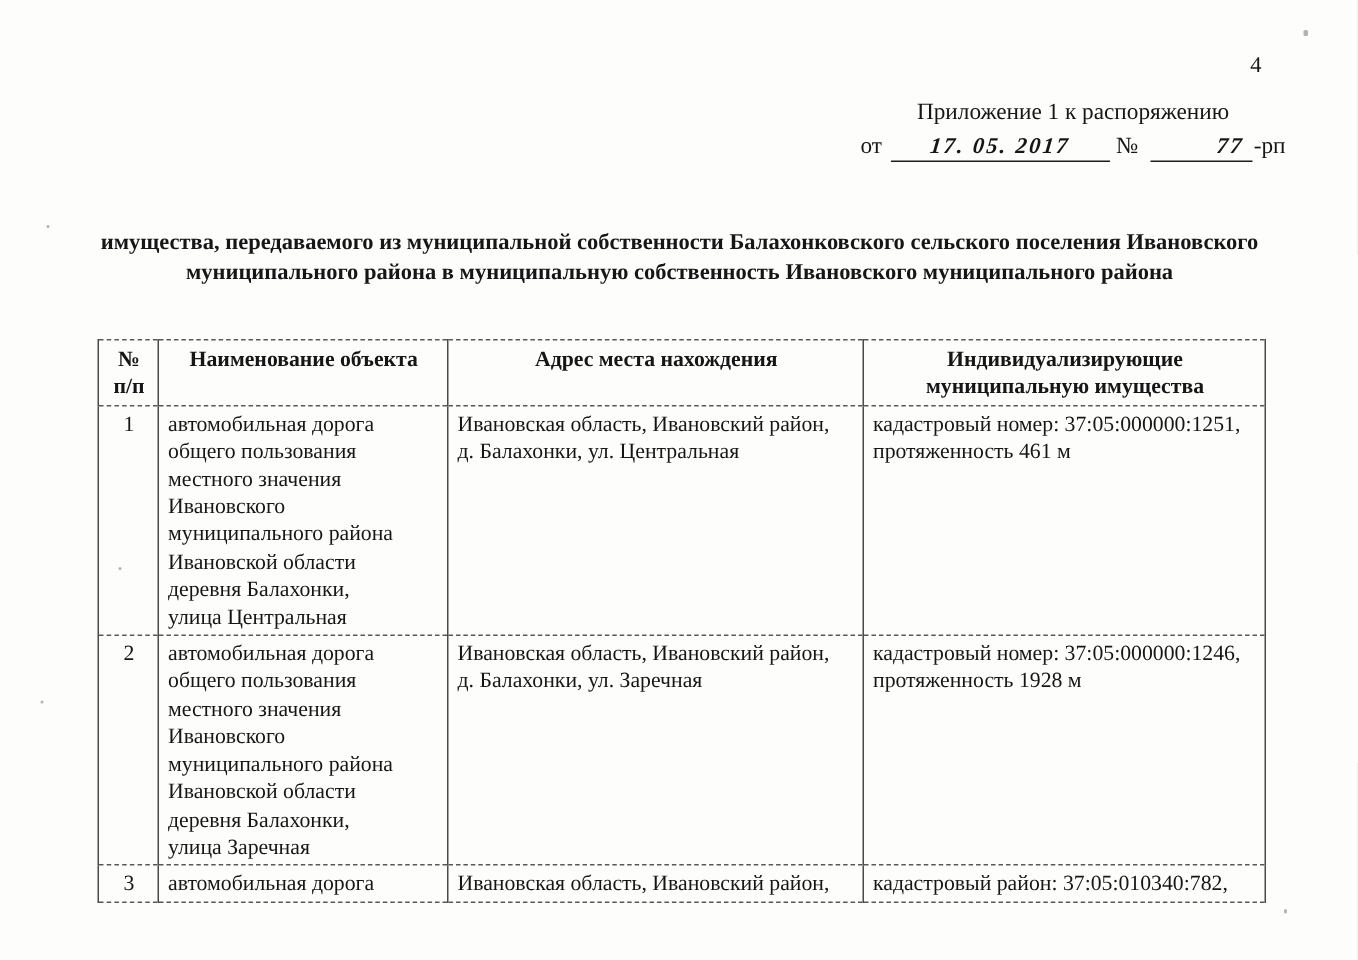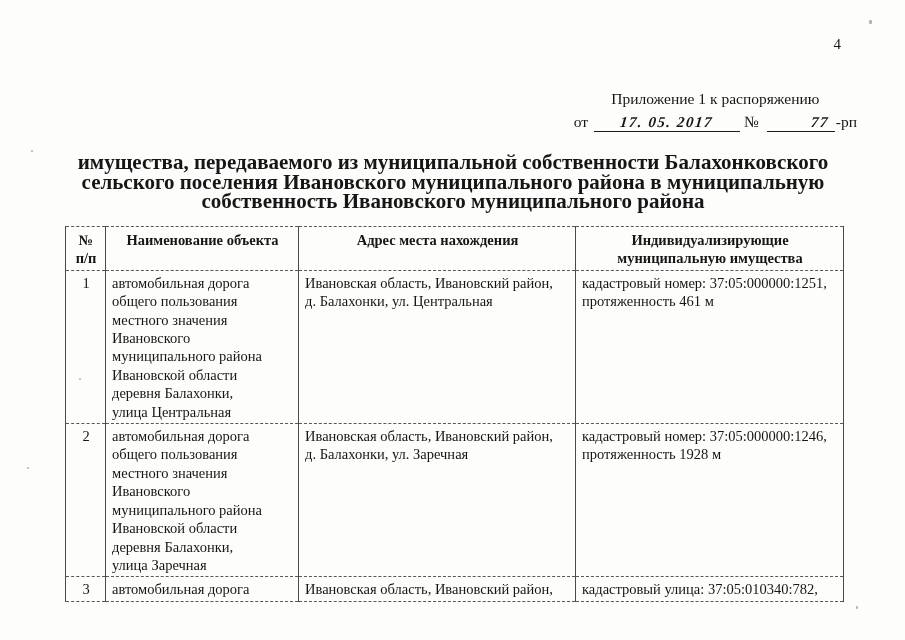--- a/index.html
+++ b/index.html
@@ -13,21 +13,20 @@
   }
   .page-number {
     position: absolute; top: 36px; right: 64px;
     font-size: 15px;
   }
   .appendix {
     position: absolute; top: 64px; right: 48px;
     text-align: center;
     font-size: 15.5px; line-height: 21.5px;
     white-space: nowrap;
-    margin-top: 24px;
   }
   .ref-line { margin-top: 1px; }
   .u-line {
     display: inline-block;
     border-bottom: 1px solid #1c1c1c;
     line-height: 17px;
     vertical-align: baseline;
   }
   .u-date { width: 146px; text-align: center; margin: 0 4px 0 6px; }
   .u-num  { width: 68px; text-align: right; padding-right: 6px; margin: 0 1px 0 8px; }
@@ -37,21 +36,21 @@
     transform: skewX(-6deg); display: inline-block;
   }
   .doc-title {
     position: absolute; top: 130px; left: 0; width: 100%;
     text-align: center; font-weight: bold;
     font-size: 15.5px; letter-spacing: 1.5px;
   }
   .doc-subtitle {
     position: absolute; top: 153px; left: 48px; width: 810px;
     text-align: center; font-weight: bold;
-    font-size: 21px; line-height: 19.5px;
+    font-size: 15px; line-height: 19.5px;
   }
   table.doc-table {
     position: absolute; top: 226px; left: 65px;
     width: 778px;
     border-collapse: collapse; table-layout: fixed;
     font-size: 14.5px;
   }
   .doc-table th, .doc-table td {
     border-left: 1px solid #4a4a4a;
     border-right: 1px solid #4a4a4a;
@@ -172,21 +171,21 @@
         <td class="num-cell">
             <span class="cell">3</span>
           </td>
         <td>
             <span class="cell">автомобильная дорога</span>
           </td>
         <td>
             <span class="cell">Ивановская область, Ивановский район,</span>
           </td>
         <td>
-            <span class="cell">кадастровый улица: 37:05:010340:782,</span>
+            <span class="cell">кадастровый район: 37:05:010340:782,</span>
           </td>
       </tr>
     </tbody>
   </table>
 
   <span class="speck s1"></span>
   <span class="speck s2"></span>
   <span class="speck s3"></span>
   <span class="speck s4"></span>
   <span class="speck s5"></span>

